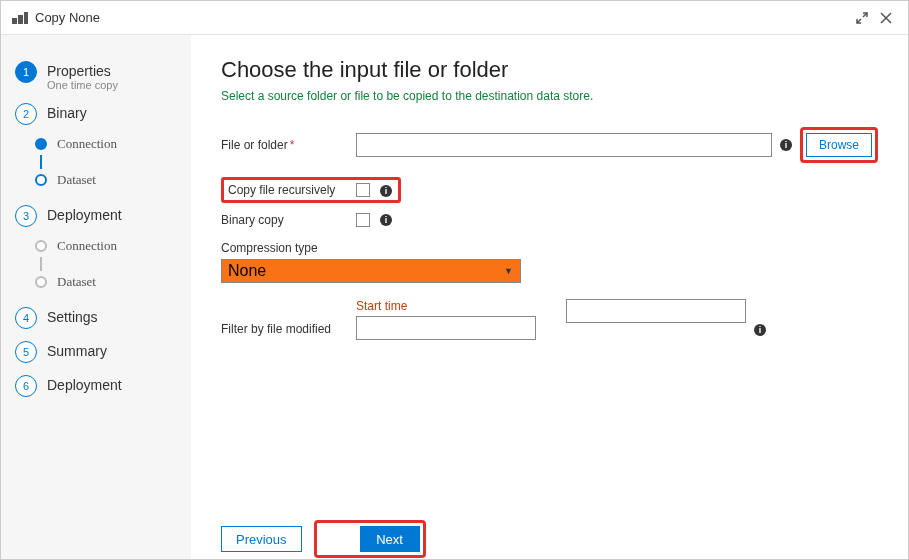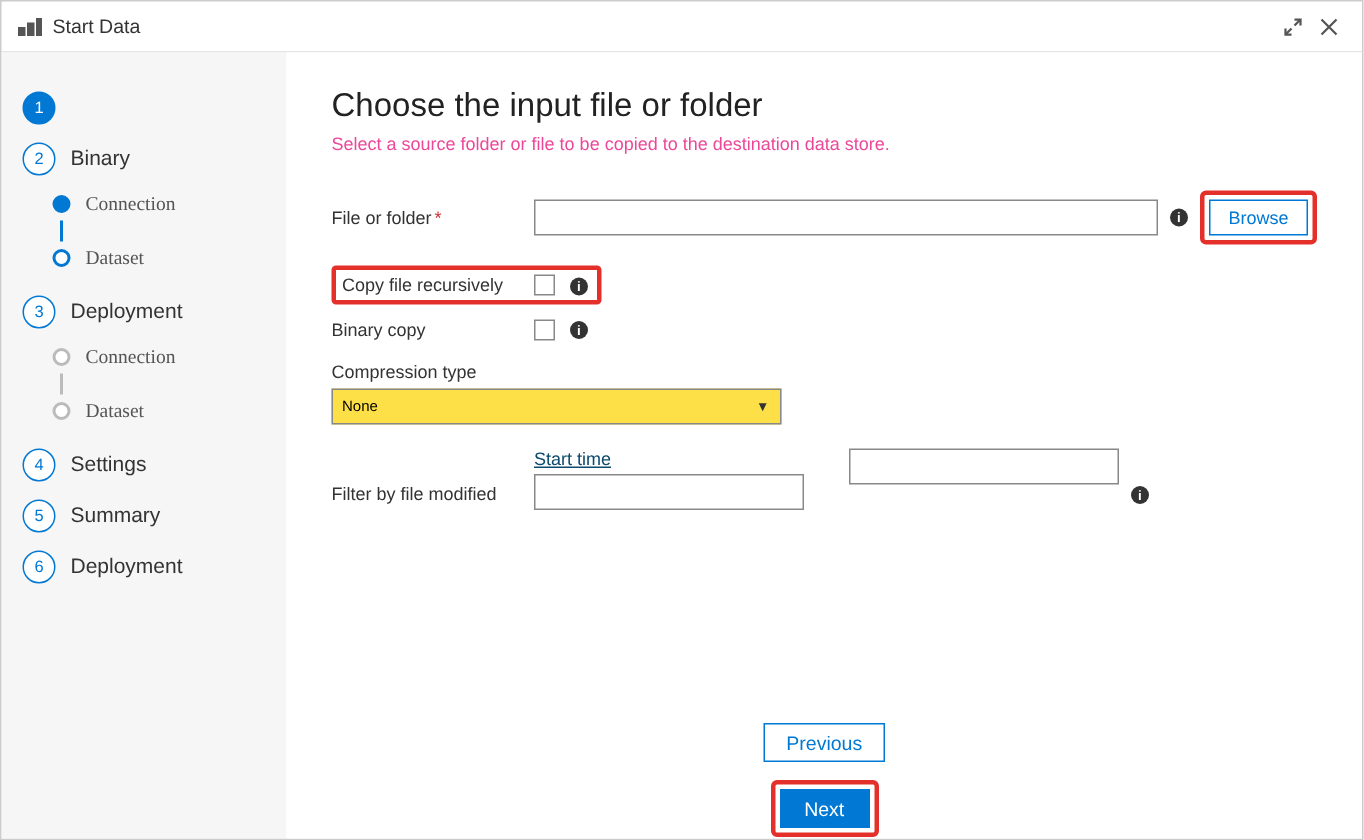--- a/index.html
+++ b/index.html
@@ -22,79 +22,83 @@
   .substep { display: flex; align-items: center; padding: 3px 0 3px 14px; }
   .sub-dot { width: 12px; height: 12px; border-radius: 50%; border: 2px solid #bbb; background: #fff; margin-right: 10px; flex-shrink: 0; position: relative; }
   .sub-dot.active { border-color: #0078d4; background: #0078d4; }
   .sub-dot.open { border-color: #0078d4; background: #fff; }
   .sub-label { font-size: 13px; color: #555; font-family: Liberation Serif, serif; }
   .sub-connector { width: 2px; height: 14px; background: #0078d4; margin-left: 19px; }
   .sub-connector.gray { background: #bbb; }
 
   .content { flex: 1; background: #fff; padding: 22px 30px 2px 30px; position: relative; display: flex; flex-direction: column; }
   .heading { font-size: 22px; font-weight: 400; color: #222; margin-bottom: 6px; }
-  .subheading { font-size: 12px; color: #ec4899; margin-bottom: 24px; }
+  .subheading { font-size: 12px; color: #15803d; margin-bottom: 24px; }
 
   .form-row { display: flex; align-items: center; margin-bottom: 14px; }
   .form-label { width: 135px; font-size: 12px; color: #333; flex-shrink: 0; }
   .req { color: #d13438; margin-left: 2px; }
   .text-input { height: 24px; border: 1px solid #888; font-size: 12px; padding: 0 4px; background: #fff; }
   .file-input { flex: 1; }
   .info-dot { width: 12px; height: 12px; border-radius: 50%; background: #333; color: #fff; font-size: 9px; display: flex; align-items: center; justify-content: center; margin: 0 8px; flex-shrink: 0; font-weight: bold; }
   .browse-btn { height: 24px; min-width: 60px; border: 1px solid #0078d4; background: #fff; color: #0078d4; font-size: 12px; padding: 0 12px; cursor: pointer; }
   .highlight-box { border: 3px solid #e3302b; border-radius: 4px; padding: 3px; }
 
   .checkbox { width: 14px; height: 14px; border: 1px solid #888; background: #fff; margin-right: 6px; }
   
-  .select { height: 24px; width: 300px; border: 1px solid #888; background: #fde047; font-size: 10px; padding: 0 6px; appearance: none; -webkit-appearance: none; position: relative; }
+  .select { height: 24px; width: 300px; border: 1px solid #888; background: #f97316; font-size: 16px; padding: 0 6px; appearance: none; -webkit-appearance: none; position: relative; }
   .select-wrap { position: relative; width: 300px; }
   .select-wrap::after { content: "▼"; font-size: 9px; color: #333; position: absolute; right: 8px; top: 7px; pointer-events: none; }
 
   .time-group { display: flex; gap: 30px; }
   .time-col { display: flex; flex-direction: column; }
-  .time-col label { font-size: 12px; color: #0c4a6e; margin-bottom: 3px; text-decoration: underline; }
+  .time-col label { font-size: 12px; color: #c2410c; margin-bottom: 3px; }
   .time-col input { width: 180px; }
 
-  .footer { margin-top: auto; display: flex; gap: 12px; padding-top: 14px; align-items: center; flex-direction: column; }
+  .footer { margin-top: auto; display: flex; gap: 12px; padding-top: 14px; align-items: center; }
   .btn { height: 26px; min-width: 60px; font-size: 13px; border: 1px solid #0078d4; cursor: pointer; padding: 0 14px; }
   .btn-secondary { background: #fff; color: #0078d4; }
-  .btn-primary { background: #0078d4; color: #fff; border-color: #0078d4; }
+  .btn-primary { background: #0078d4; color: #fff; border-color: #0078d4; margin-left: 40px; }
   
   .recursive-highlight { display: inline-flex; align-items: flex-end; border: 3px solid #e3302b; border-radius: 3px; padding: 3px 6px 3px 4px; }
 </style>
 </head>
 <body>
 
 <div class="titlebar">
   <span class="icon">
     <svg width="16" height="12" viewBox="0 0 16 12">
         <rect x="0" y="6" width="5" height="6" fill="#555"></rect>
         <rect x="6" y="3" width="5" height="9" fill="#555"></rect>
         <rect x="12" y="0" width="4" height="12" fill="#555"></rect>
       </svg>
   </span>
-  <span class="title">Start Data</span>
+  <span class="title">Copy None</span>
   <span class="win-btn">
     <svg width="14" height="14" viewBox="0 0 14 14" fill="none" stroke-width="1.5">
         <path d="M2 8 L2 12 L6 12 M12 6 L12 2 L8 2"></path>
         <path d="M2 12 L6 8 M12 2 L8 6"></path>
       </svg>
   </span>
   <span class="win-btn">
     <svg width="14" height="14" viewBox="0 0 14 14" fill="none" stroke-width="1.5">
         <path d="M2 2 L12 12 M12 2 L2 12"></path>
       </svg>
   </span>
 </div>
 
 <div class="outer">
 
   <div class="sidebar">
     <div class="step">
       <div class="step-circle filled">1</div>
+      <div class="step-labels">
+        <span class="step-title">Properties</span>
+        <span class="step-sub">One time copy</span>
+      </div>
     </div>
 
     <div class="step">
       <div class="step-circle">2</div>
       <div class="step-labels">
         <span class="step-title">Binary</span>
       </div>
     </div>
     <div class="substeps">
       <div class="substep">

